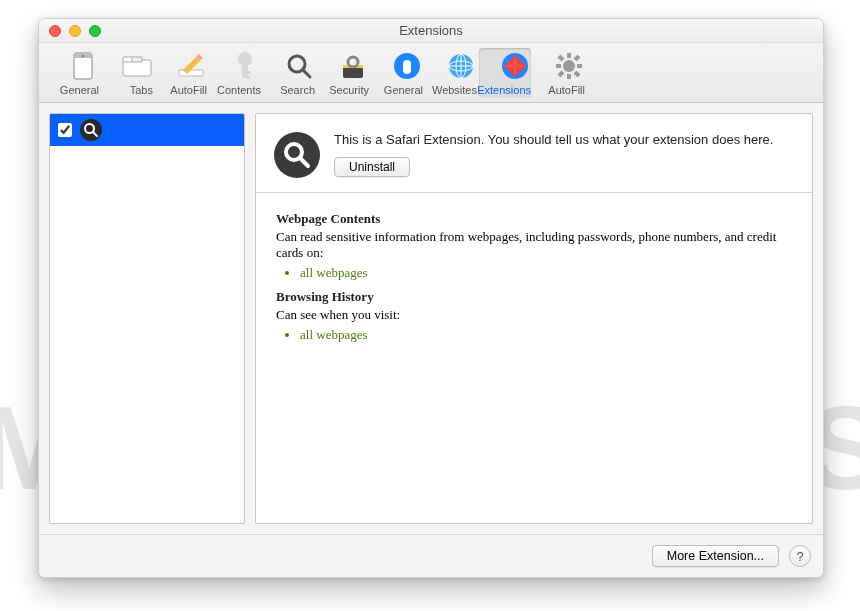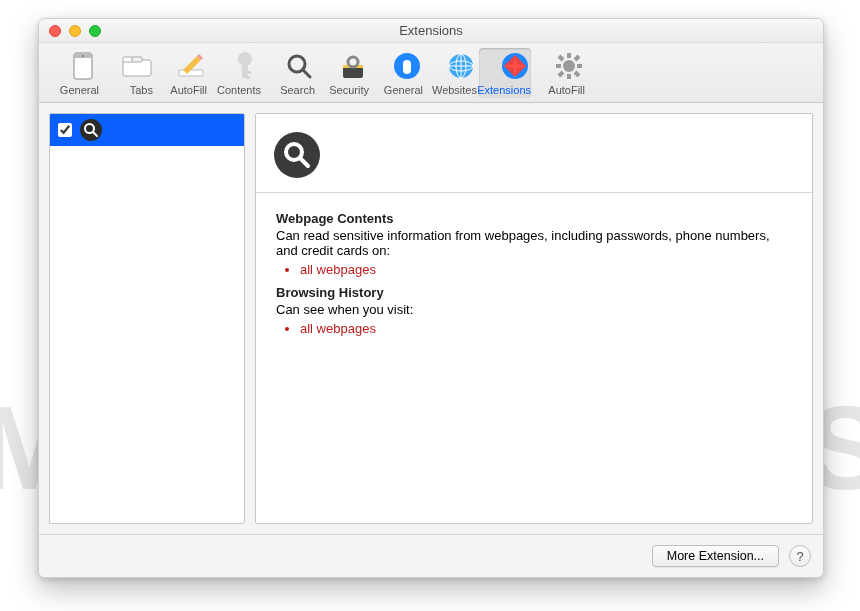--- a/index.html
+++ b/index.html
@@ -136,27 +136,28 @@
     border:1px solid #bdbdbd;
     border-radius:4px;
     padding:2px 14px;
     box-shadow:0 1px 0 rgba(0,0,0,0.05);
     cursor:default;
   }
   .details .perms {
     padding:18px 20px;
     font-size:13px;
     color:#3c3c3c;
+    font-family:Liberation Serif, serif;
   }
   .perms h4{
     font-size:13px; font-weight:600; color:#222; 
   }
   .perms h4:first-child{margin-top:0;}
   .perms p{ color:#000000; margin:2px 0 4px;}
-  .perms ul{ margin:2px 0 8px 24px; color:#b91c1c;}
+  .perms ul{ margin:2px 0 8px 24px; color:#4d7c0f;}
   .footer {
     border-top:1px solid #d6d6d6;
     display:flex;
     justify-content:flex-end;
     align-items:center;
     gap:10px;
     padding:10px 12px;
     background:#f4f4f4;
   }
   .footer .macbtn { margin:0; padding:3px 14px; font-size:12.5px;}
@@ -347,20 +348,24 @@
       </div>
     </div>
 
     <div class="details">
       <div class="top">
         <div class="bigicon">
           <svg width="30" height="30">
               <circle cx="12" cy="12" r="8" fill="none" stroke="#fff" stroke-width="4"></circle>
               <line x1="18" y1="18" x2="26" y2="26" stroke="#fff" stroke-width="4" stroke-linecap="round"></line>
             </svg>
+        </div>
+        <div>
+          <div class="desc">This is a Safari Extension. You should tell us what your extension does here.</div>
+          <button class="macbtn">Uninstall</button>
         </div>
       </div>
       <div class="perms">
         <h4>Webpage Contents</h4>
         <p>Can read sensitive information from webpages, including passwords, phone numbers, and credit cards on:</p>
         <ul>
             <li>all webpages</li>
           </ul>
         <h4>Browsing History</h4>
         <p>Can see when you visit:</p>

